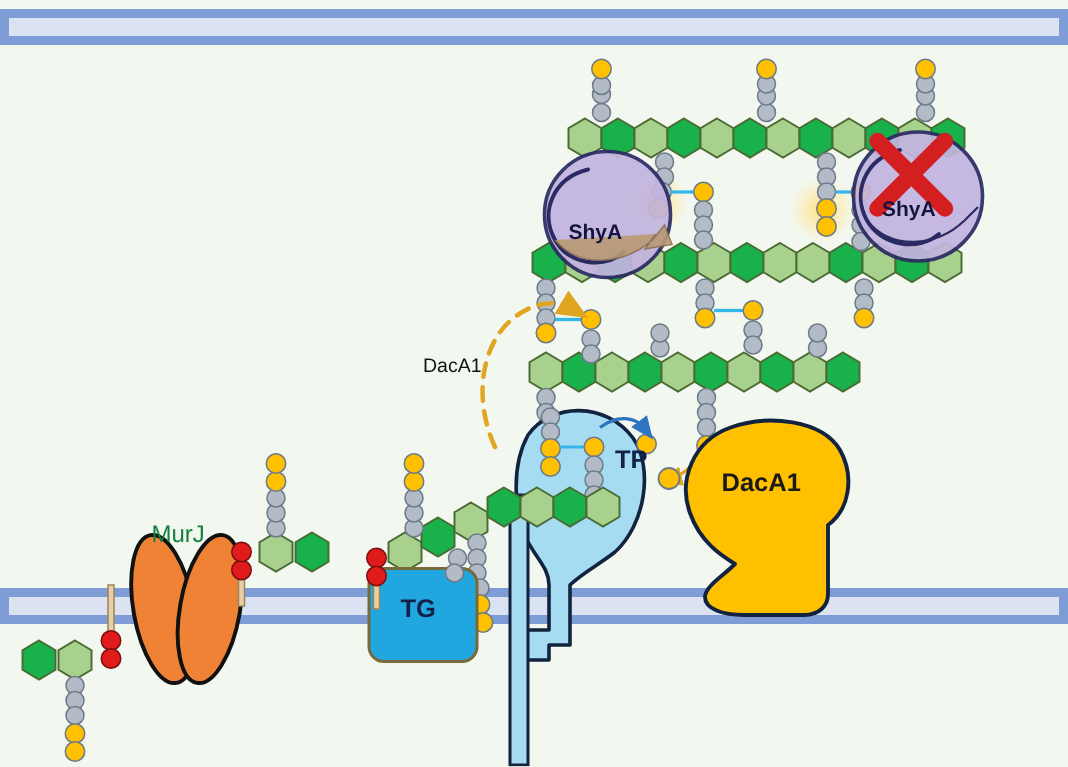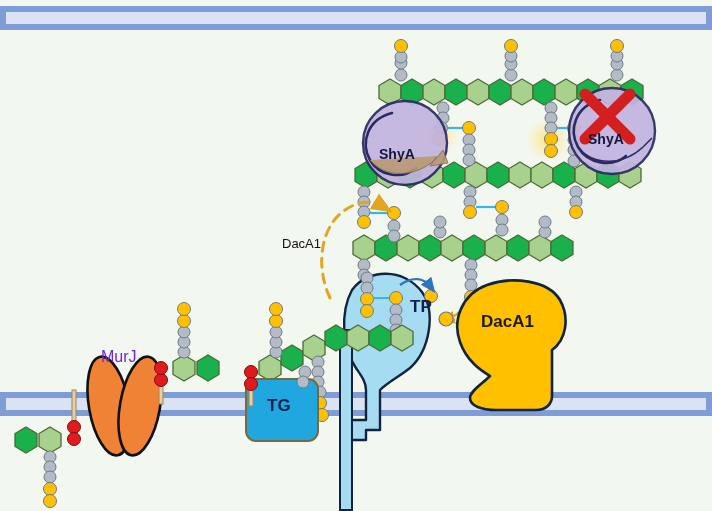--- a/index.html
+++ b/index.html
@@ -7,21 +7,21 @@
     width:712px;height:511px;
     background:#f2f7f0;
     font-family:"Liberation Sans", sans-serif;
     overflow:hidden;
   }
   #stage{position:relative;width:712px;height:511px;overflow:hidden;background:#f2f7f0;}
   #stage svg{position:absolute;left:0;top:0;}
   .lbl{
     position:absolute;
     font-family:"Liberation Sans", sans-serif;
-    color:#6d28d9;
+    color:#15803d;
     white-space:nowrap;
     pointer-events:none;
   }
   .lbl-murj{left:101px;top:348px;font-size:16px;}
   .lbl-tg{left:267px;top:396px;font-size:17px;font-weight:bold;color:#12204a;}
   .lbl-tp{left:388px;top:297px;font-size:17px;font-weight:bold;color:#12204a;margin-left:22px;}
   .lbl-daca1-enz{left:481px;top:312px;font-size:17px;font-weight:bold;color:#1a1a1a;}
   .lbl-daca1-arrow{left:282px;top:236px;font-size:13px;color:#111;}
   .lbl-shya-left{left:379px;top:146px;font-size:14px;font-weight:bold;color:#14143c;}
   .lbl-shya-right{left:588px;top:131px;font-size:14px;font-weight:bold;color:#14143c;}

